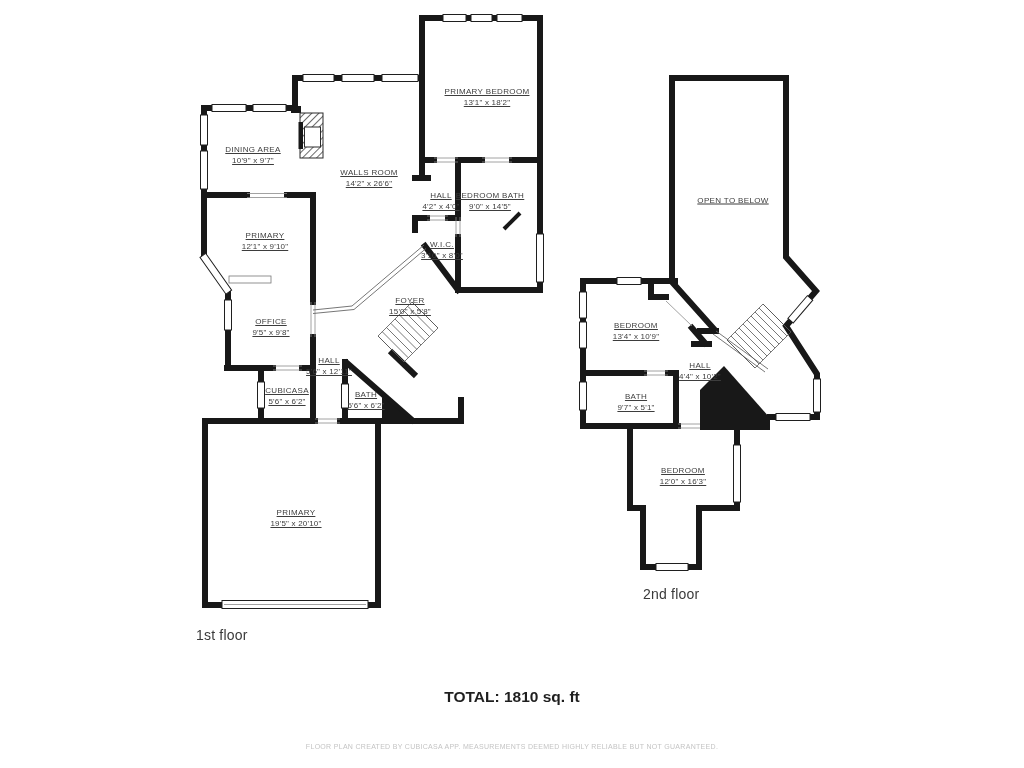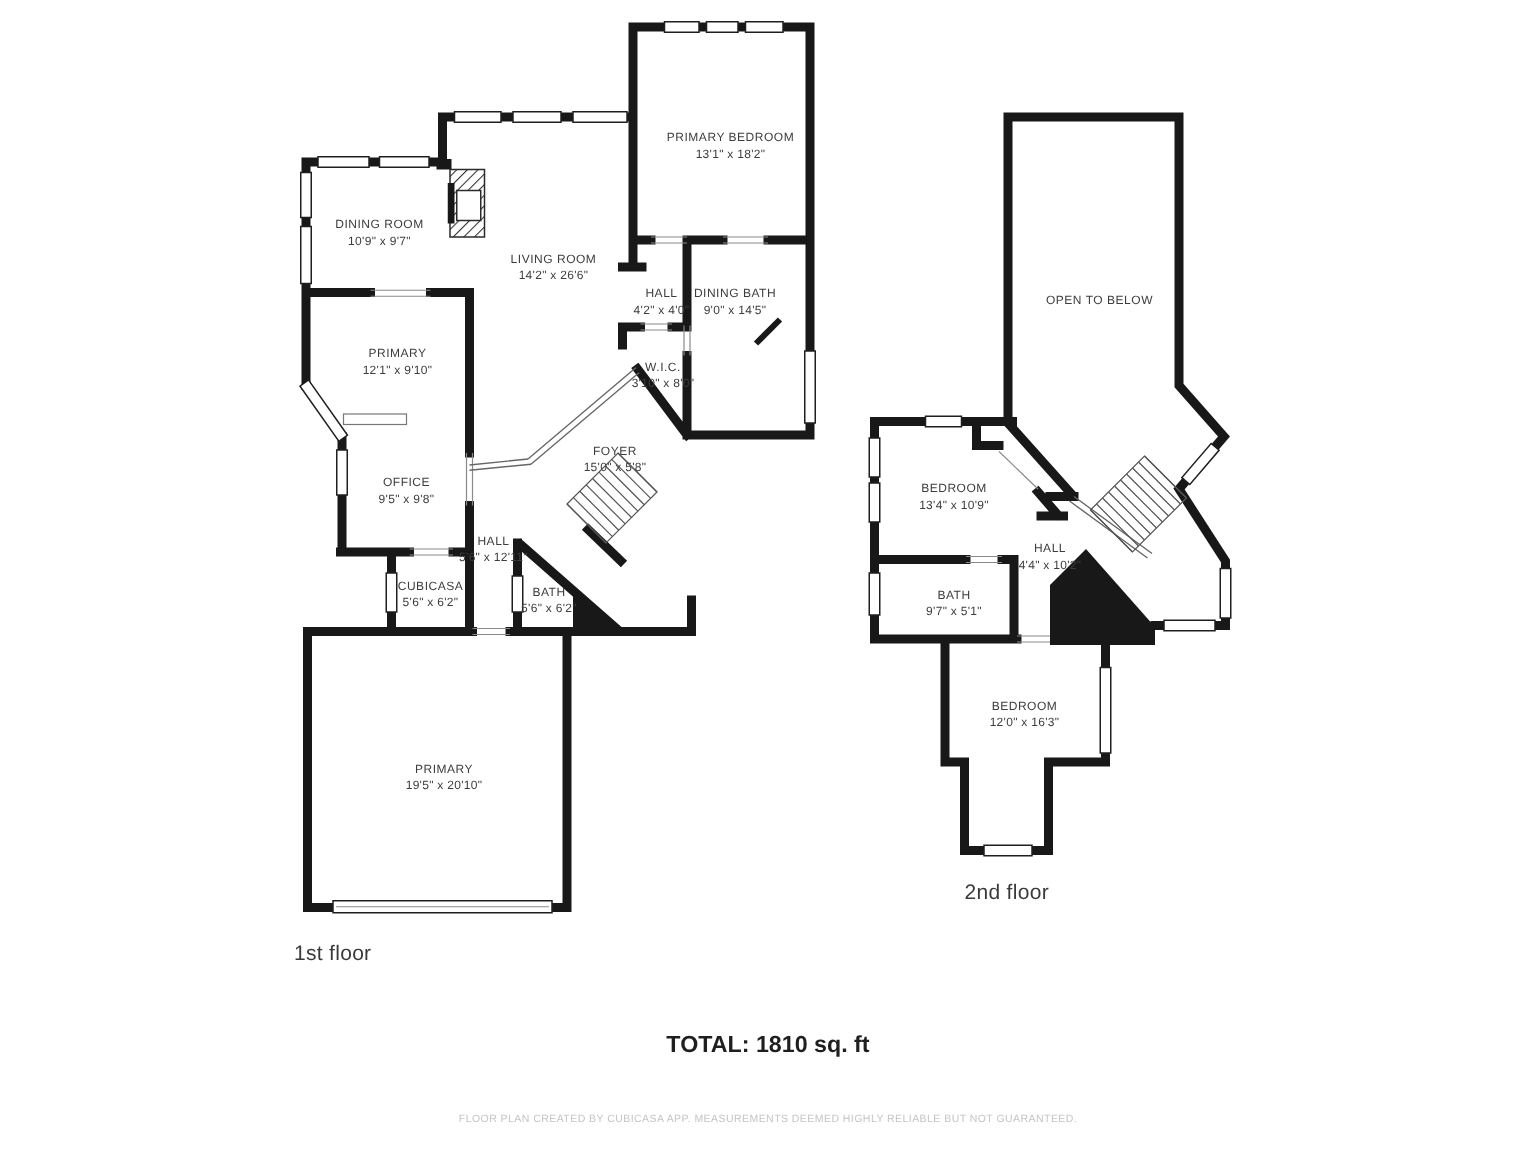--- a/index.html
+++ b/index.html
@@ -1,21 +1,21 @@
 <!DOCTYPE html>
 <html><head>
 <meta charset="utf-8">
 <style>
   html,body{margin:0;padding:0;background:#ffffff;}
   #stage{position:relative;width:1024px;height:768px;background:#fff;overflow:hidden;
          font-family:"Liberation Sans","DejaVu Sans",sans-serif;}
   #plan-svg{position:absolute;left:0;top:0;}
   .room-label{position:absolute;transform:translate(-50%,-50%);text-align:center;
               color:#3d3d3d;font-size:8px;line-height:11px;letter-spacing:.35px;
-              white-space:nowrap;font-weight:500;}
+              white-space:nowrap;font-weight:500;text-decoration:underline;}
   .room-label .dims{font-weight:400;letter-spacing:.2px;}
   .floor-label{position:absolute;font-size:14px;color:#3a3a3a;letter-spacing:.2px;}
   .summary{position:absolute;left:0;width:1024px;text-align:center;color:#1f1f1f;}
   .summary.total{font-size:15.5px;font-weight:bold;}
   .summary.line{font-size:14.5px;font-weight:400;}
   .summary.disclaimer{font-size:7px;color:#c4c4c4;letter-spacing:.3px;}
 </style>
 </head>
 <body>
 
@@ -160,37 +160,37 @@
     <g stroke="#555555" stroke-width="0.8" fill="none">
       <path d="M727,340 L763,304 L791,332 L755,368 Z"></path>
       <path d="M727,340 L755,368 M731,336 L759,364 M735,332 L763,360 M739,328 L767,356
                M743,324 L771,352 M747,320 L775,348 M751,316 L779,344 M755,312 L783,340
                M759,308 L787,336 M763,304 L791,332"></path>
     </g>
   </g>
 </svg>
 
 <div class="room-label" style="left:253px;top:155px">
-  <div>DINING ROOM</div>
+  <div>DINING AREA</div>
       <div class="dims">10'9" x 9'7"</div>
 </div>
 <div class="room-label" style="left:369px;top:178px">
-  <div>LIVING ROOM</div>
+  <div>WALLS ROOM</div>
       <div class="dims">14'2" x 26'6"</div>
 </div>
 <div class="room-label" style="left:487px;top:97px">
   <div>PRIMARY BEDROOM</div>
       <div class="dims">13'1" x 18'2"</div>
 </div>
 <div class="room-label" style="left:441px;top:201px">
   <div>HALL</div>
       <div class="dims">4'2" x 4'0"</div>
 </div>
 <div class="room-label" style="left:490px;top:201px">
-  <div>DINING BATH</div>
+  <div>BEDROOM BATH</div>
       <div class="dims">9'0" x 14'5"</div>
 </div>
 <div class="room-label" style="left:442px;top:250px">
   <div>W.I.C.</div>
       <div class="dims">3'10" x 8'0"</div>
 </div>
 <div class="room-label" style="left:265px;top:241px">
   <div>PRIMARY</div>
       <div class="dims">12'1" x 9'10"</div>
 </div>

